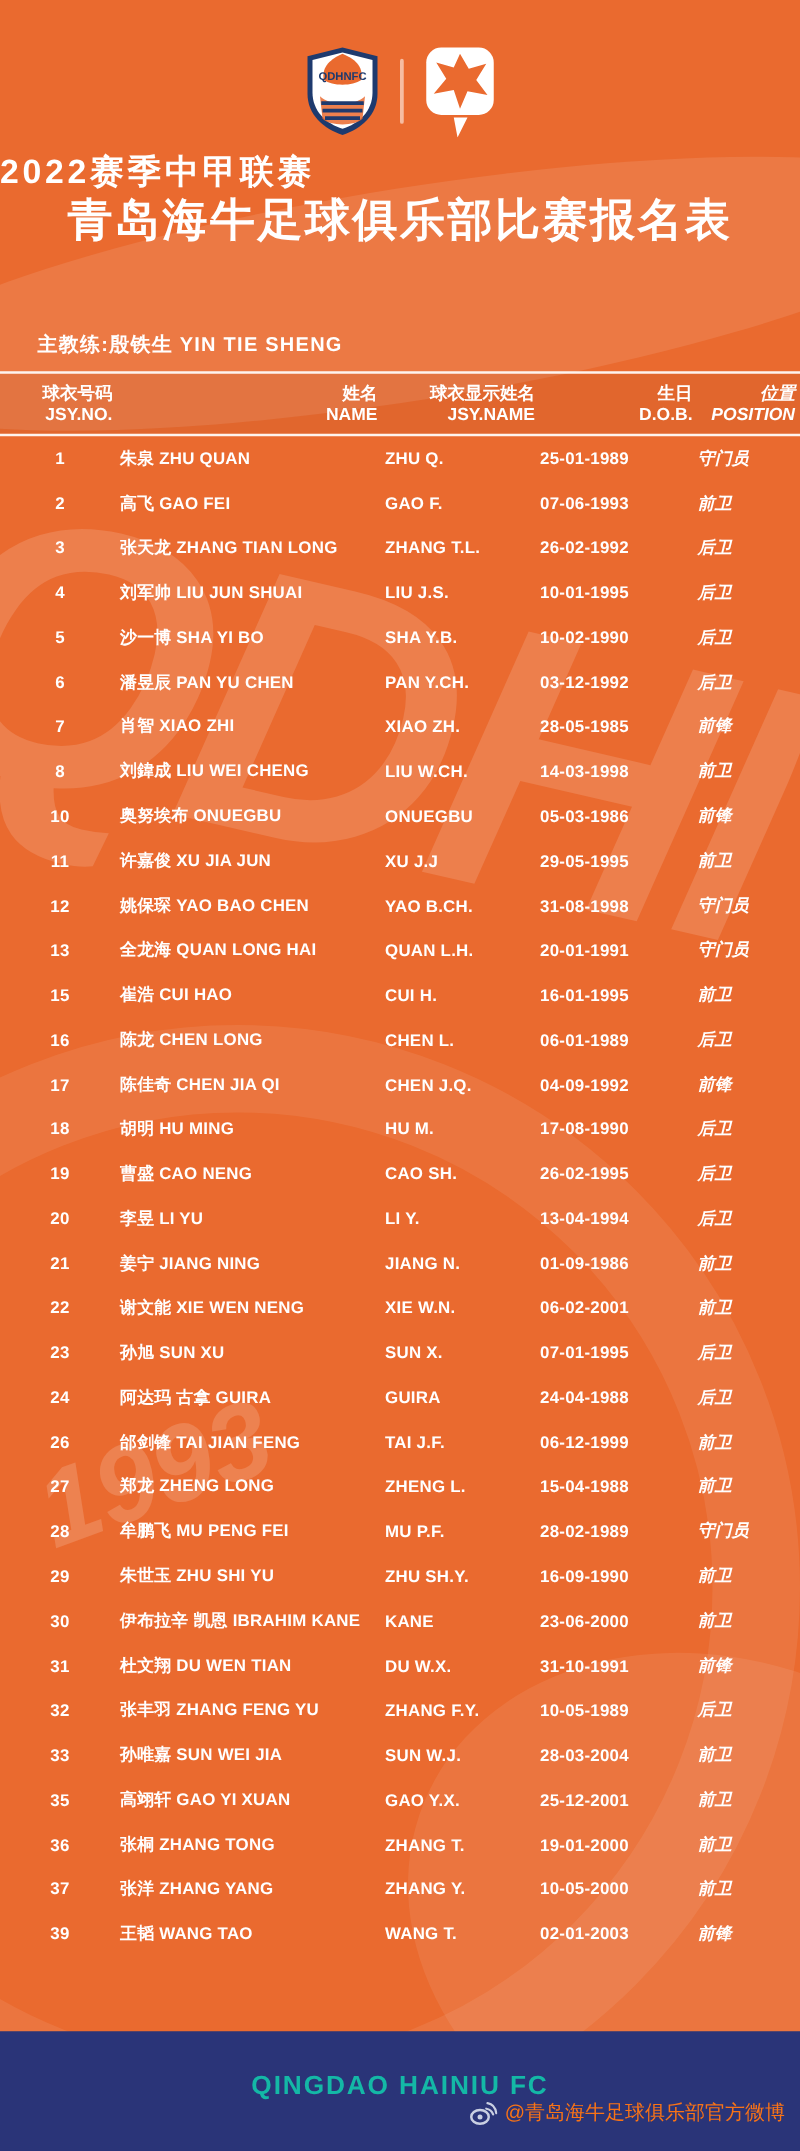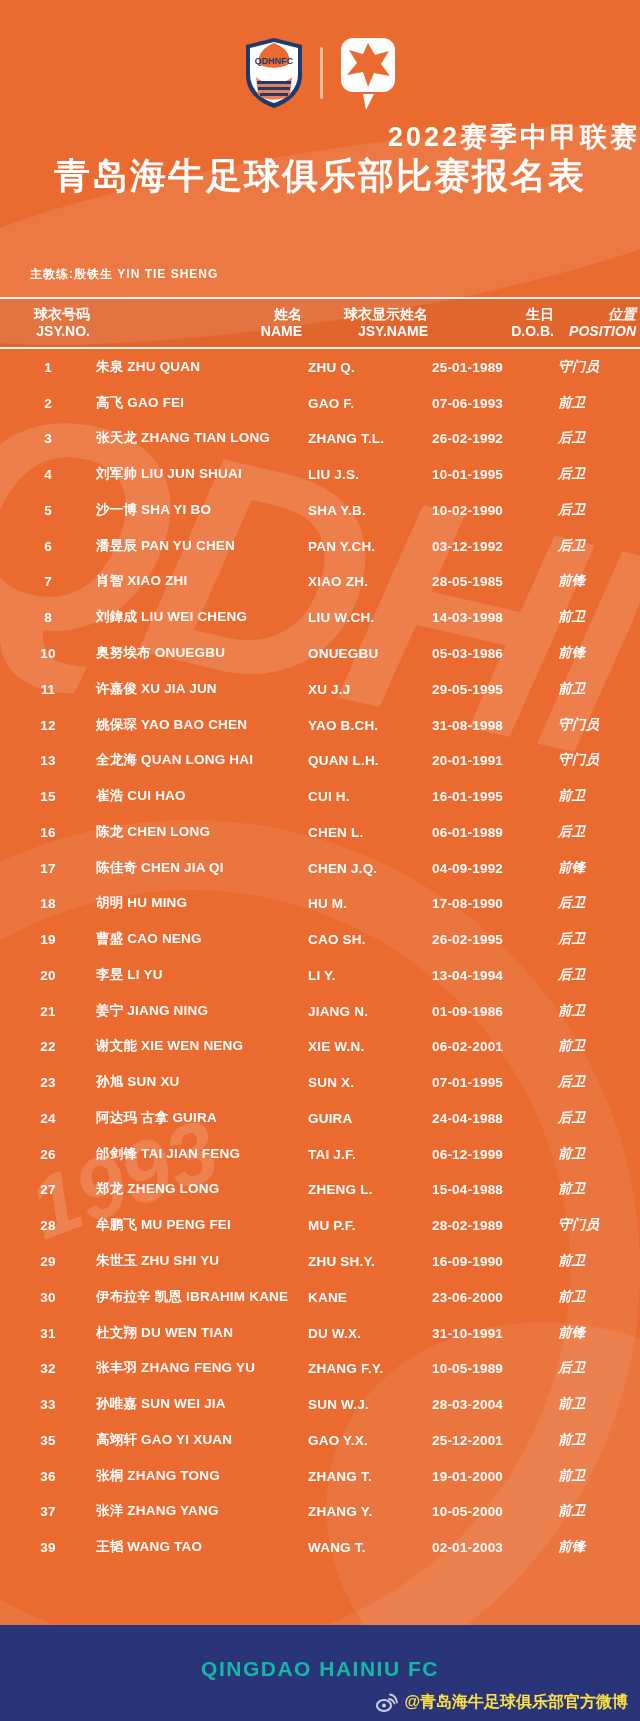--- a/index.html
+++ b/index.html
@@ -15,45 +15,45 @@
             background:rgba(255,255,255,0.08);transform:rotate(22deg);}
   .wm-letters{top:420px;left:-70px;font-size:300px;font-style:italic;letter-spacing:-12px;
               transform:rotate(13deg);white-space:nowrap;}
   .wm-year{top:1130px;left:28px;font-size:86px;font-style:italic;transform:rotate(-20deg);
            color:rgba(255,255,255,0.16);}
   
   .logos{position:absolute;top:36px;left:0;right:0;height:74px;display:flex;
          justify-content:center;align-items:center;gap:16px;}
   .logo-divider{width:3px;height:52px;background:rgba(255,255,255,0.55);border-radius:2px;}
   
-  .league-title{position:absolute;top:119px;left:0;width:100%;text-align:right;
+  .league-title{position:absolute;top:119px;left:0;width:100%;text-align:left;
                 font-size:27px;letter-spacing:3px;}
   .form-title{position:absolute;top:152px;left:0;width:100%;text-align:center;
               font-size:36px;letter-spacing:2px;}
   
-  .coach{position:absolute;top:266px;left:30px;font-size:12px;letter-spacing:1px;}
+  .coach{position:absolute;top:266px;left:30px;font-size:16px;letter-spacing:1px;}
   
   .hline{position:absolute;left:0;right:0;height:2px;background:rgba(255,255,255,0.92);}
   .hline-top{top:297px;} .hline-bottom{top:347px;}
   .colhead-band{position:absolute;top:299px;left:0;right:0;height:48px;background:rgba(0,0,0,0.035);}
   .colhead{position:absolute;top:302px;left:0;right:0;height:44px;font-size:14px;line-height:17px;text-align:right;}
   .colhead .c{position:absolute;top:4px;}
   .c-no{left:18px;width:72px;} .c-name{left:96px;width:206px;} .c-jsy{left:308px;width:120px;}
   .c-dob{left:432px;width:122px;} .c-pos{left:558px;width:78px;font-style:italic;}
   .cell-line{display:block;}
   .rows{position:absolute;top:349px;left:0;right:0;height:1216px;display:flex;flex-direction:column;}
   .row{position:relative;flex:1;}
   .row .c{position:absolute;top:50%;transform:translateY(-50%);font-size:13.5px;letter-spacing:0.2px;}
   .row .c-no{text-align:center;width:60px;left:18px;}
   
   .footer{position:absolute;left:0;bottom:0;width:100%;height:96px;background:#2A3478;}
   .footer-title{position:absolute;top:32px;left:0;width:100%;text-align:center;
                 color:#14b8a6;font-size:21px;letter-spacing:1.5px;}
-  .weibo{position:absolute;right:12px;bottom:8px;display:flex;align-items:center;gap:6px;
-         color:#fde047;font-size:16px;font-weight:bold;}
+  .weibo{position:absolute;right:12px;bottom:20px;display:flex;align-items:center;gap:6px;
+         color:#f97316;font-size:16px;font-weight:normal;}
 </style>
 </head>
 <body>
 
 <div class="page">
 
   <div class="wm wm-blob1"></div>
   <div class="wm wm-letters">QDHN</div>
   <div class="wm wm-blob2"></div>
   <div class="wm wm-year">1993</div>

